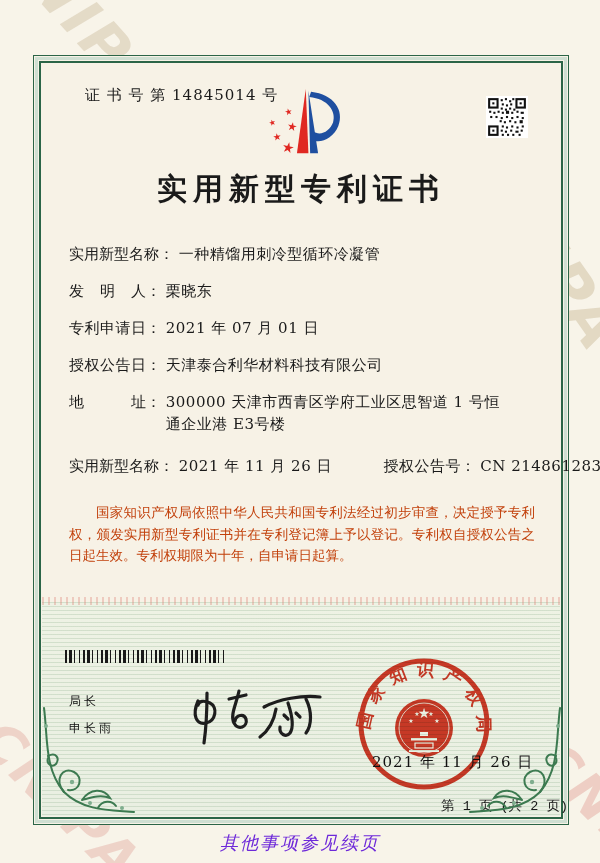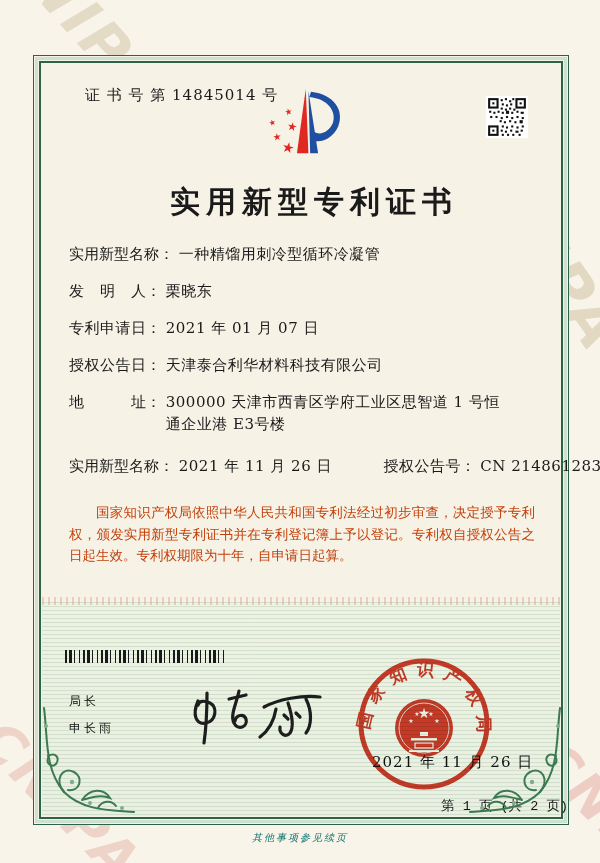--- a/index.html
+++ b/index.html
@@ -55,21 +55,21 @@
     font-size:15px;letter-spacing:1px;z-index:3;margin-left:29px;
   }
 
   .qr{position:absolute;left:452px;top:40px;width:42px;height:42px;z-index:3;}
 
   .logo{position:absolute;left:226px;top:26px;width:88px;height:88px;z-index:3;}
 
   .title{
     position:absolute;left:0;top:113px;width:100%;
     text-align:center;font-size:30px;font-weight:bold;
-    letter-spacing:6px;z-index:3;margin:13px;
+    letter-spacing:6px;z-index:3;margin:0;
   }
 
   .fields{position:absolute;left:35px;top:187px;width:462px;font-size:15px;z-index:3;}
   .row{line-height:22px;margin-bottom:15px;white-space:nowrap;}
   .row.wrap{white-space:normal;margin-bottom:20px;}
   .lbl{
     display:inline-block;min-width:77px;
     text-align:justify;text-align-last:justify;
     vertical-align:top;
   }
@@ -115,21 +115,21 @@
     position:absolute;left:0;top:741px;width:100%;text-align:right;
     font-size:13.5px;z-index:3;font-family:Liberation Mono, monospace;
   }
 
   .flourish{position:absolute;z-index:3;}
   .fl-bl{left:4px;top:648px;}
   .fl-br{left:432px;top:648px;transform:scaleX(-1);}
 
   .footer-note{
     position:absolute;left:0;top:831px;width:100%;text-align:center;
-    font-size:10px;font-style:italic;letter-spacing:2px;z-index:3;color:#0f766e;
+    font-size:18px;font-style:italic;letter-spacing:2px;z-index:3;color:#6d28d9;
   }
 </style>
 </head>
 <body>
 
 <div class="page">
 
   <span class="wm wm-tl">CNIPA</span>
   <span class="wm wm-r">CNIPA</span>
   <span class="wm wm-l">CNIPA</span>
@@ -223,21 +223,21 @@
       <div class="row">
         <span class="lbl">实用新型名称</span><span class="colon">：</span>
         <span class="val">一种精馏用刺冷型循环冷凝管</span>
       </div>
       <div class="row">
         <span class="lbl">发明人</span><span class="colon">：</span>
         <span class="val">栗晓东</span>
       </div>
       <div class="row">
         <span class="lbl">专利申请日</span><span class="colon">：</span>
-        <span class="val">2021 年 01 月 07 日</span>
+        <span class="val">2021 年 07 月 01 日</span>
       </div>
       <div class="row">
         <span class="lbl">授权公告日</span><span class="colon">：</span>
         <span class="val">天津泰合利华材料科技有限公司</span>
       </div>
       <div class="row wrap">
         <span class="lbl">地址</span><span class="colon">：</span>
         <span class="val">300000 天津市西青区学府工业区思智道 1 号恒通企业港 E3号楼</span>
       </div>
       <div class="row">

